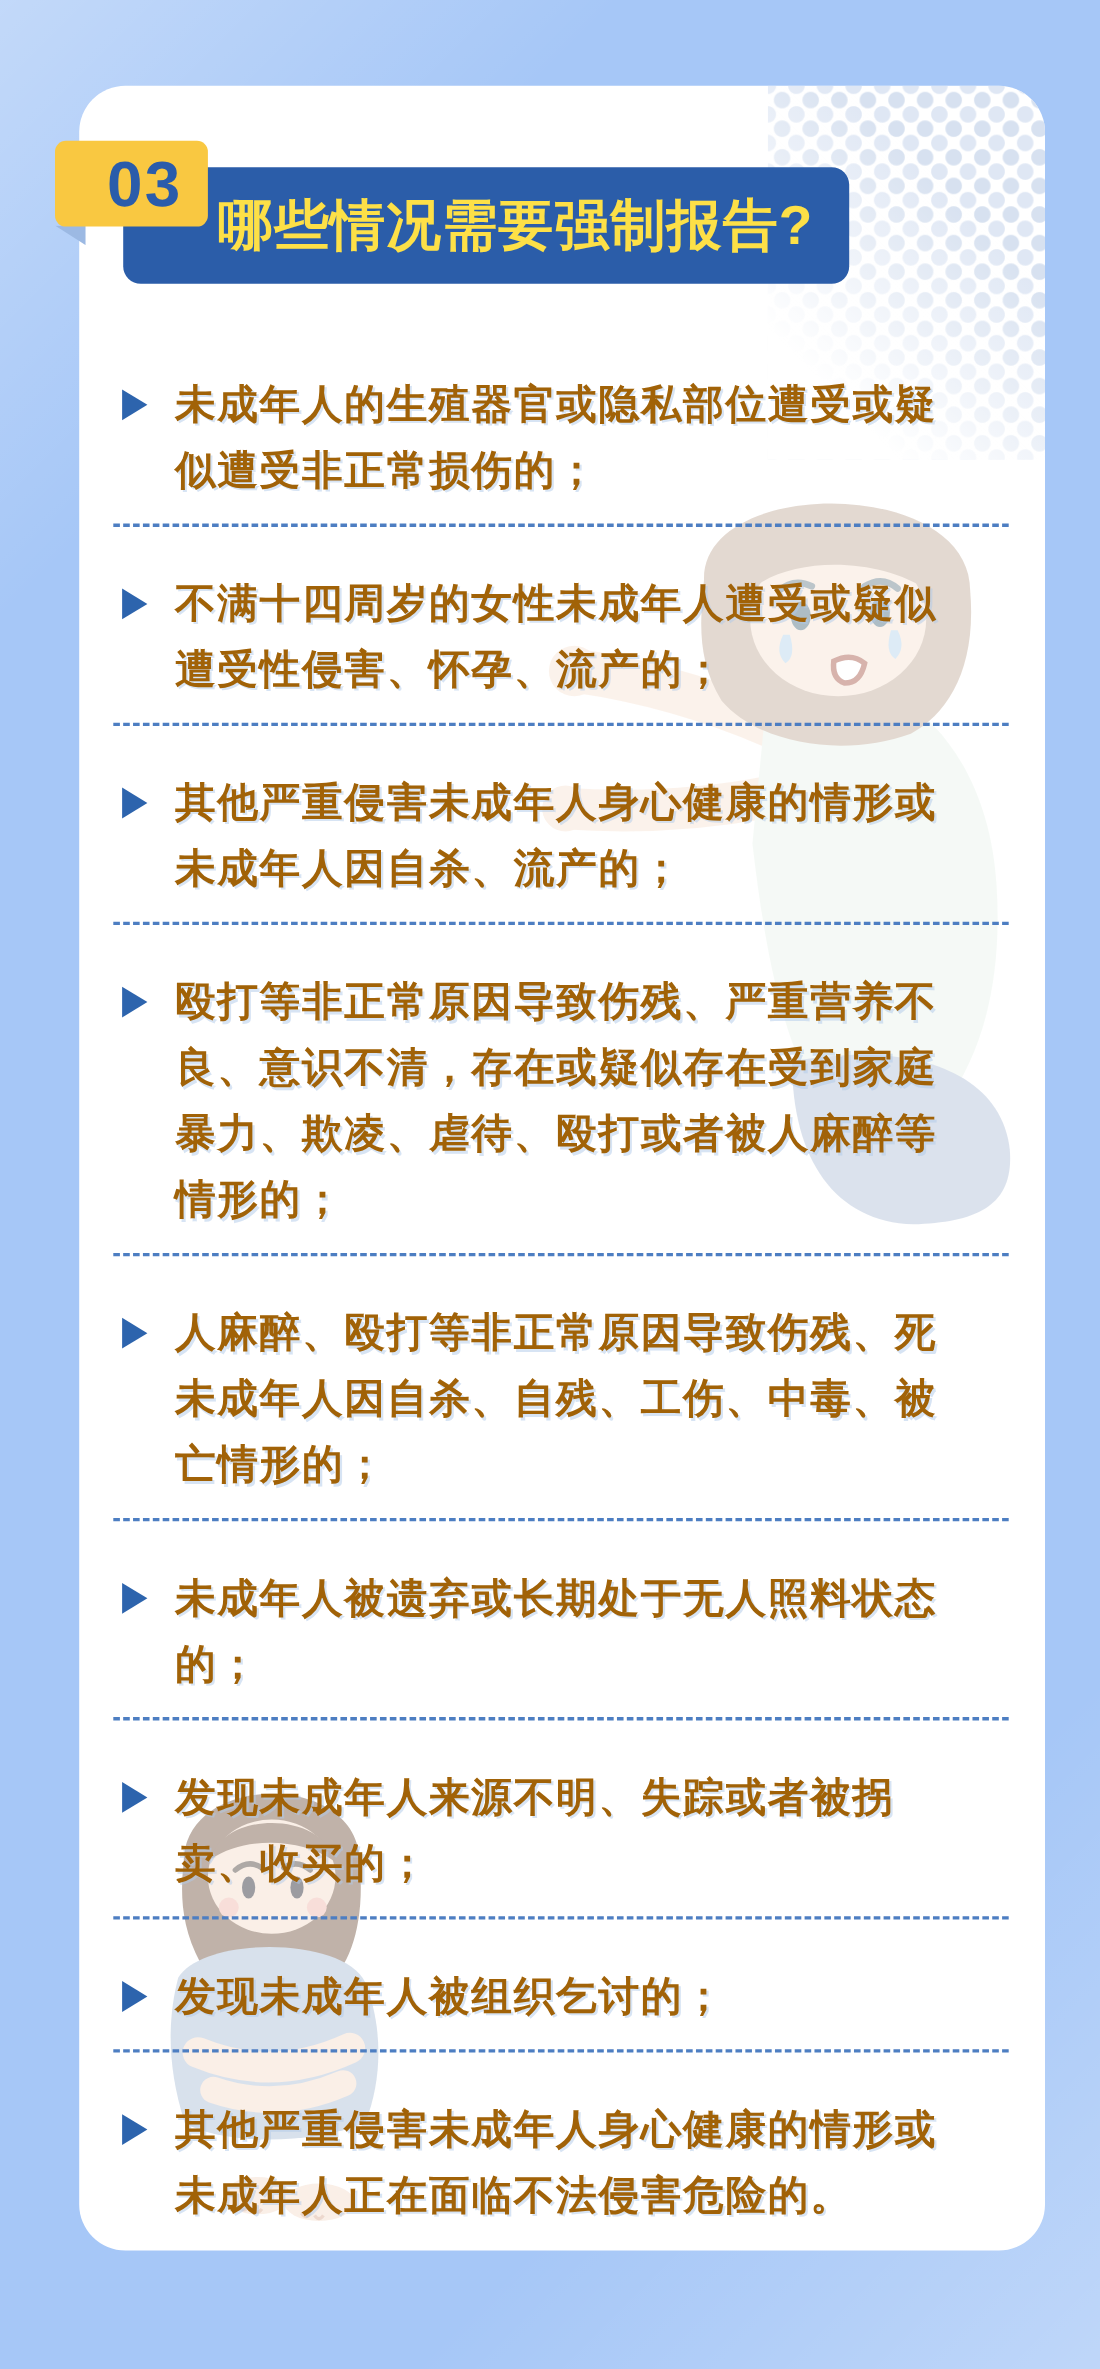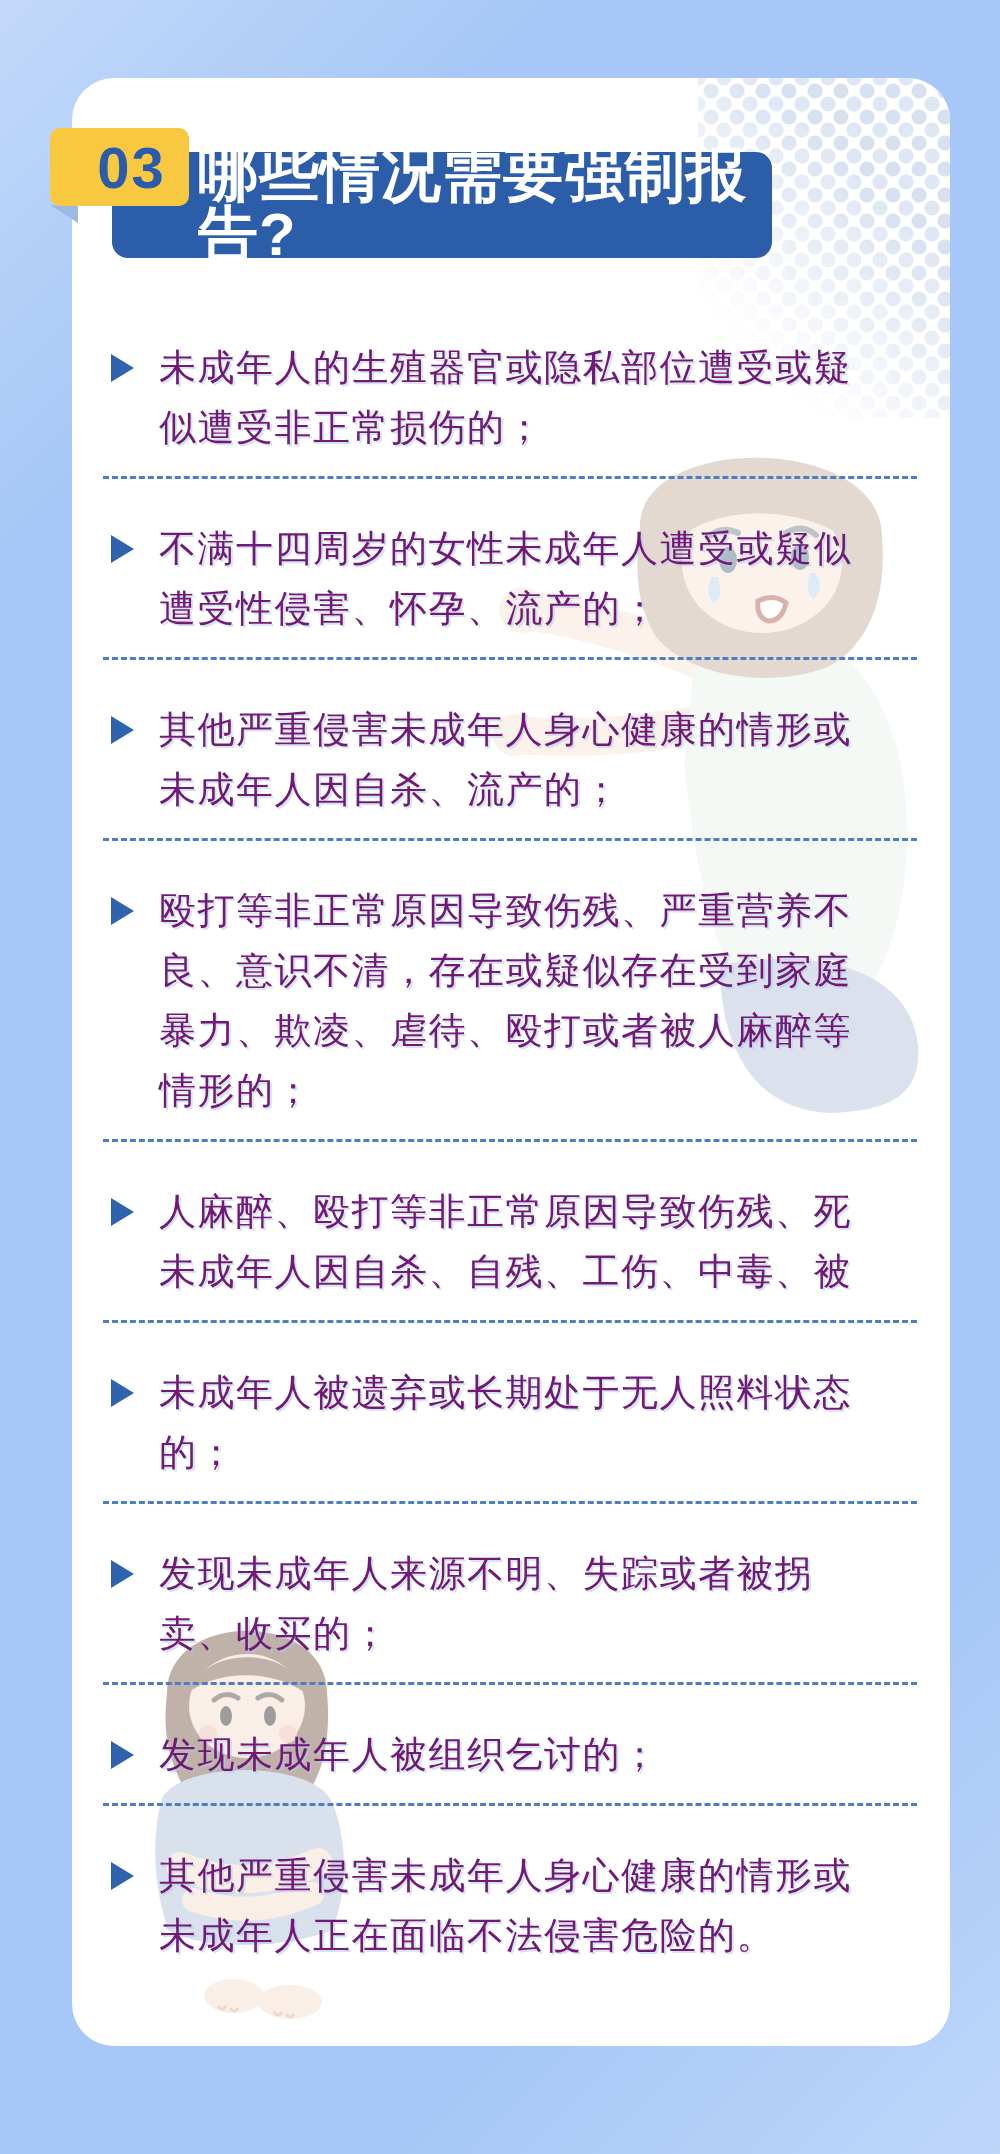--- a/index.html
+++ b/index.html
@@ -39,27 +39,27 @@
     position:absolute;left:50px;top:205px;width:28px;height:18px;
     background:#9cb9e3;clip-path:polygon(0 0,100% 0,100% 100%);z-index:2;
   }
   
   .banner{
     position:absolute;left:112px;top:152px;width:660px;height:106px;
     background:#2b5da9;border-radius:16px;z-index:3;
     display:flex;align-items:center;box-sizing:border-box;padding-left:86px;
   }
   .banner h1{
-    margin:0;font-size:60px;line-height:1;color:#ffffff;font-weight:700;letter-spacing:1px;
+    margin:0;font-size:50px;line-height:1;color:#fde047;font-weight:700;letter-spacing:1px;
   }
   
   .list{position:absolute;left:31px;top:260px;width:814px;z-index:2;}
   .item{
     position:relative;padding-left:56px;
-    font-size:37px;font-weight:400;color:#701a75;line-height:60px;letter-spacing:1.5px;
+    font-size:37px;font-weight:700;color:#a16207;line-height:60px;letter-spacing:1.5px;
     text-shadow:2px 2px 0 rgba(176,202,233,.5);
   }
   .item .line{white-space:nowrap;}
   .arrow{
     position:absolute;left:8px;top:16px;width:0;height:0;
     border-left:23px solid #2d64ad;
     border-top:14px solid transparent;
     border-bottom:14px solid transparent;
   }
   .sep{
@@ -143,20 +143,21 @@
           <div class="line">殴打等非正常原因导致伤残、严重营养不</div>
           <div class="line">良、意识不清，存在或疑似存在受到家庭</div>
           <div class="line">暴力、欺凌、虐待、殴打或者被人麻醉等</div>
           <div class="line">情形的；</div>
         </div>
         <div class="sep"></div>
         <div class="item">
           <span class="arrow"></span>
           <div class="line">人麻醉、殴打等非正常原因导致伤残、死</div>
           <div class="line">未成年人因自杀、自残、工伤、中毒、被</div>
+          <div class="line">亡情形的；</div>
         </div>
         <div class="sep"></div>
         <div class="item">
           <span class="arrow"></span>
           <div class="line">未成年人被遗弃或长期处于无人照料状态</div>
           <div class="line">的；</div>
         </div>
         <div class="sep"></div>
         <div class="item">
           <span class="arrow"></span>

